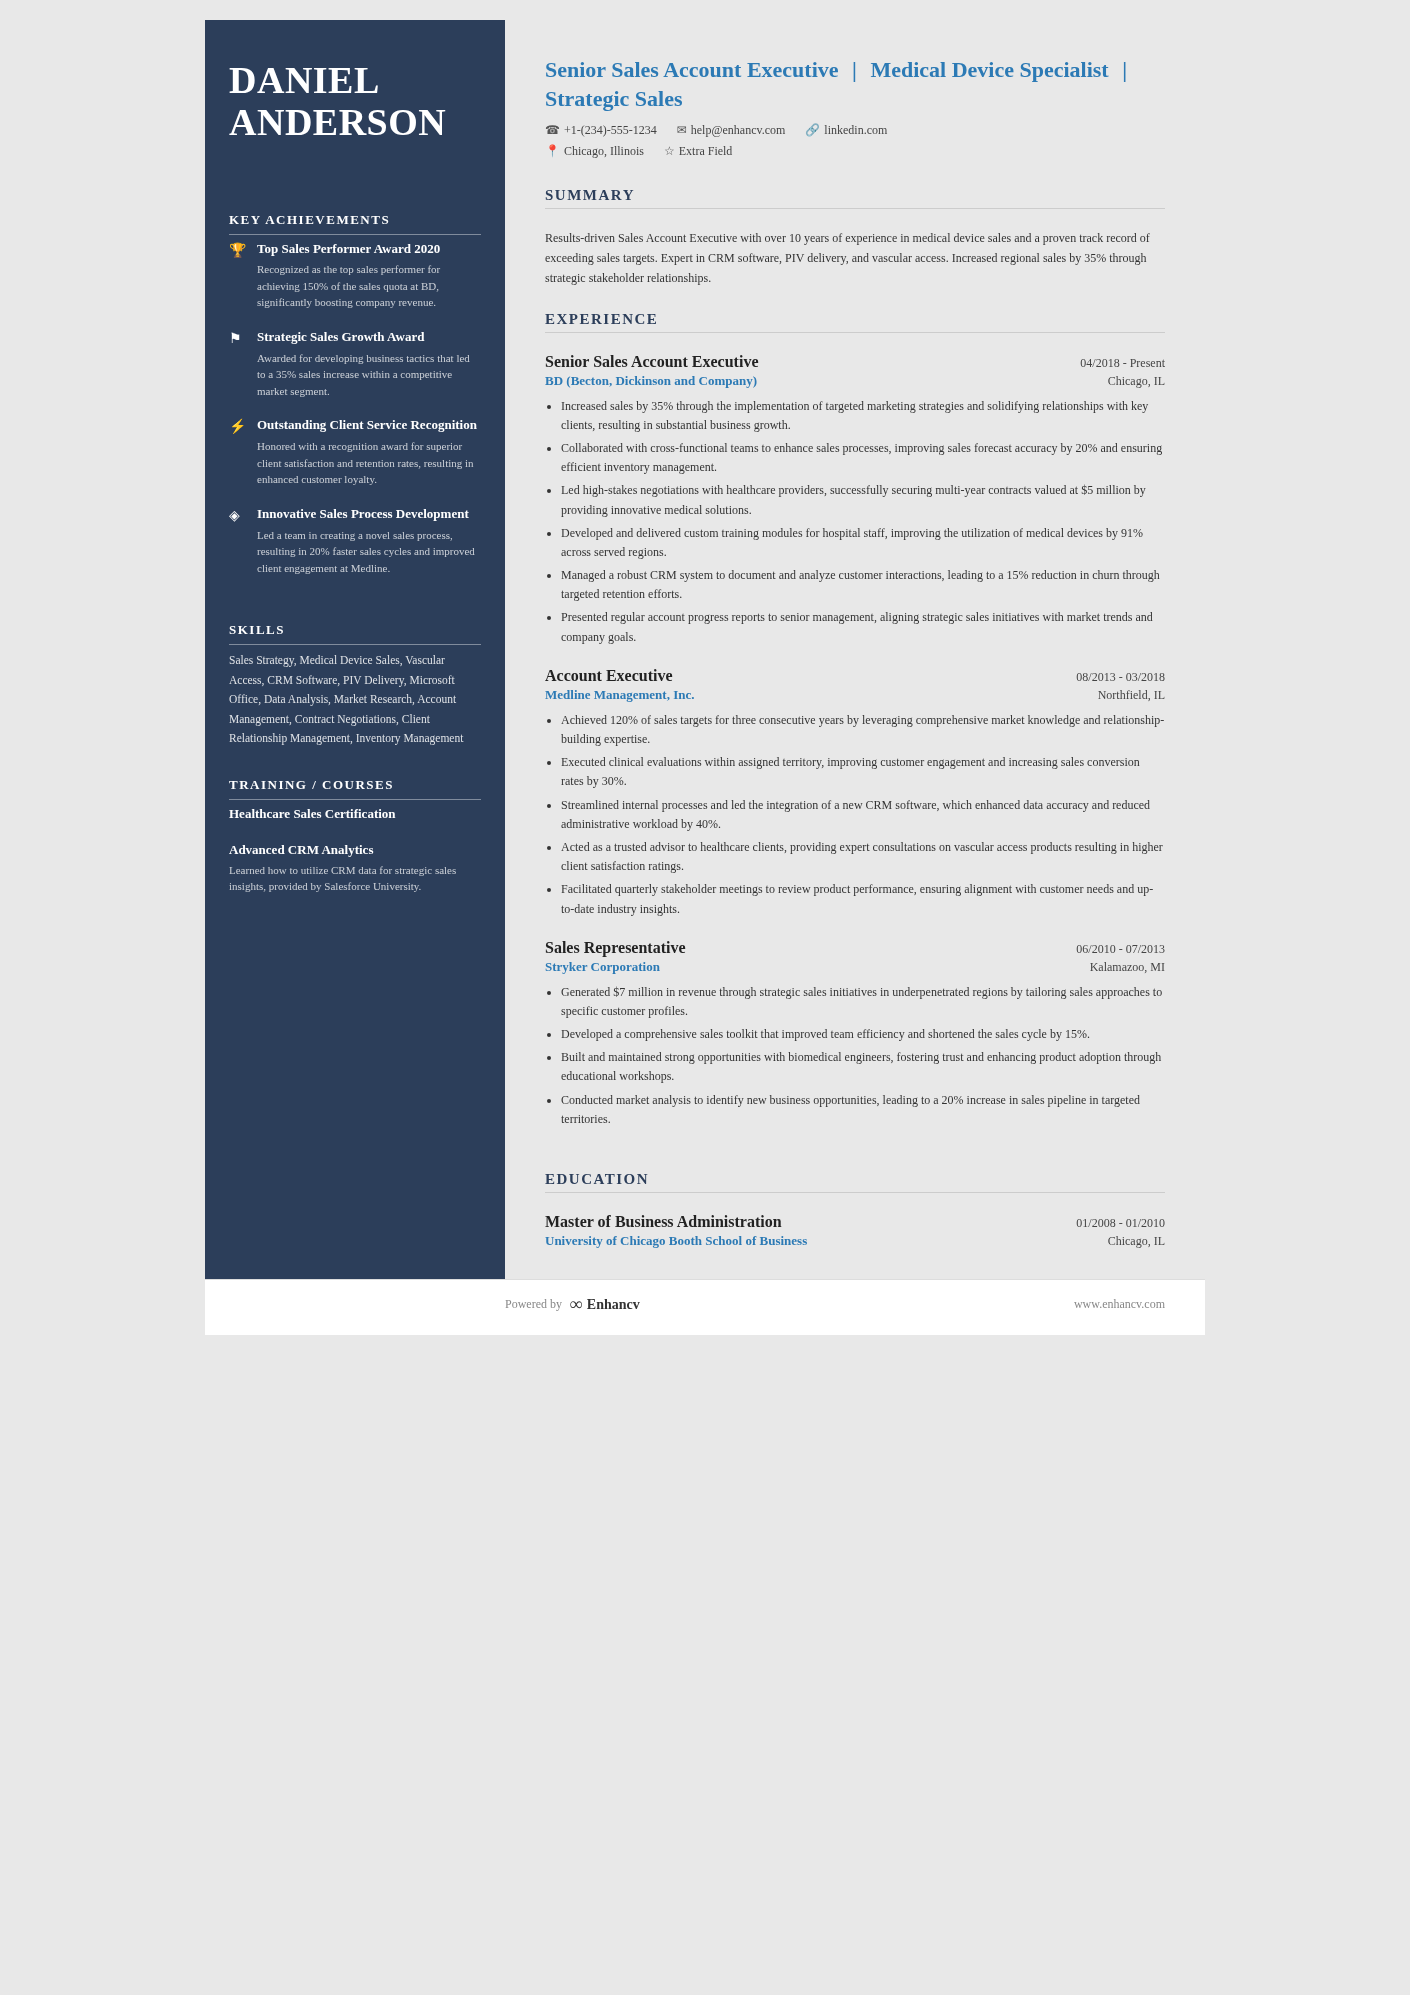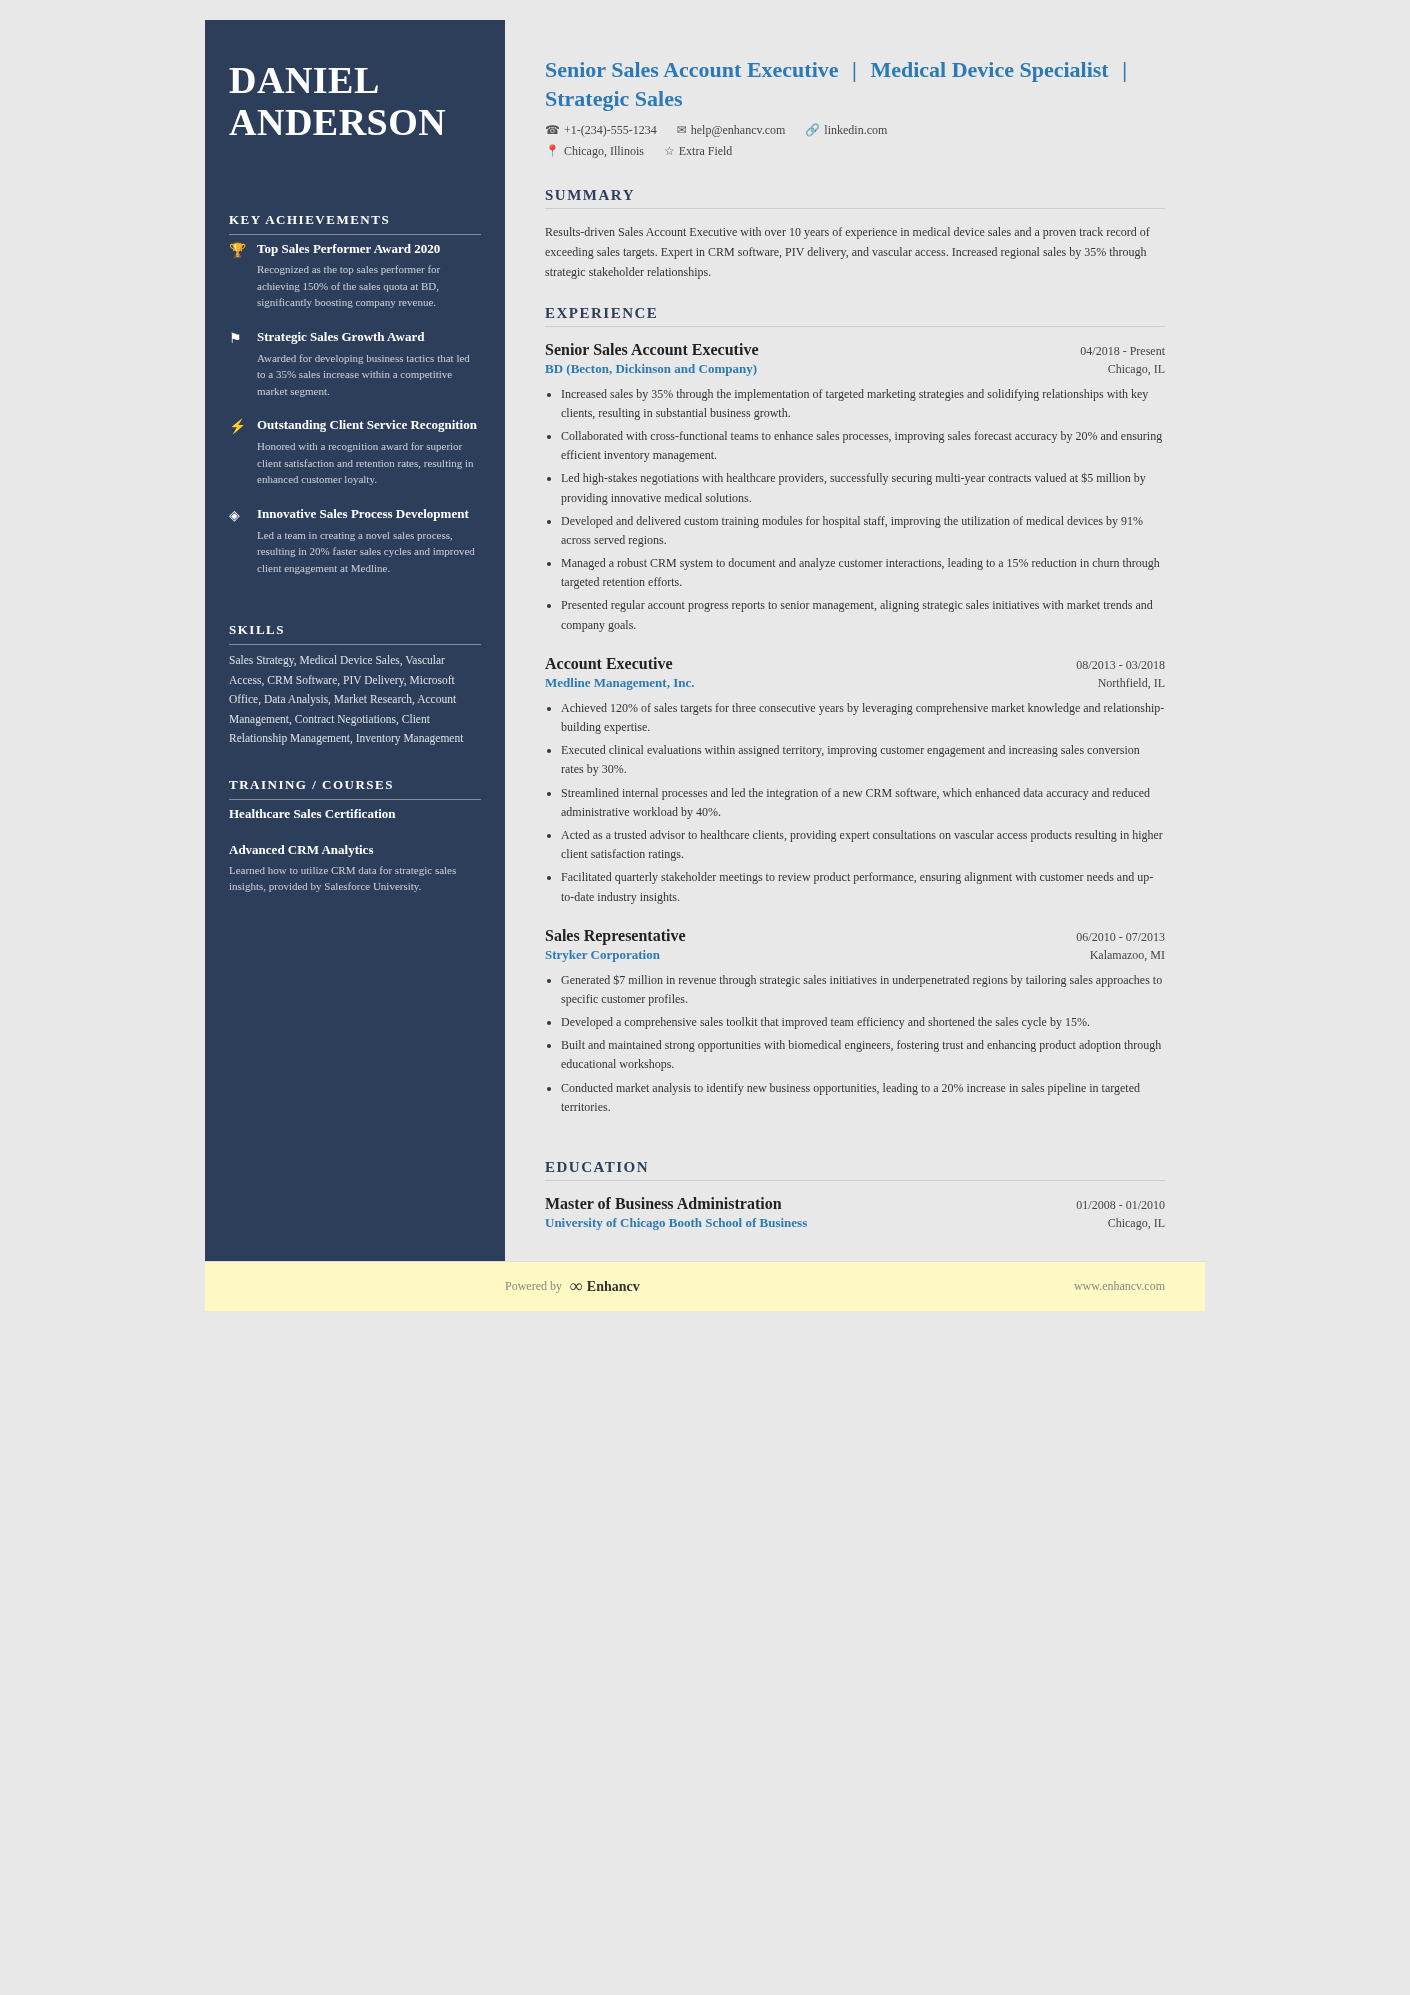--- a/index.html
+++ b/index.html
@@ -121,21 +121,21 @@
     }
     .section-title {
       font-size: 15px;
       font-weight: 700;
       color: #2c3e5a;
       letter-spacing: 1.5px;
       text-transform: uppercase;
       border-bottom: 1px solid #ccc;
       padding-bottom: 4px;
       margin-top: 22px;
-      margin-bottom: 14px;
+      margin-bottom: 20px;
     }
     .summary-text {
       font-size: 12px;
       color: #333;
       line-height: 1.65;
     }
     .exp-header {
       display: flex;
       justify-content: space-between;
       align-items: baseline;
@@ -201,25 +201,25 @@
       font-weight: 600;
       color: #2c7ab5;
     }
     .edu-location {
       font-size: 12px;
       color: #444;
     }
     
     .footer {
       width: 1000px;
-      background: #fef9c3;
+      background: #ffffff;
       display: flex;
       justify-content: space-between;
       align-items: center;
-      padding: 14px 40px 14px 300px;
+      padding: 14px 40px 20px 300px;
       border-top: 1px solid #ddd;
       font-size: 12px;
       color: #666;
     }
     .footer-left {
       display: flex;
       align-items: center;
       gap: 8px;
     }
     .powered-by-text {

